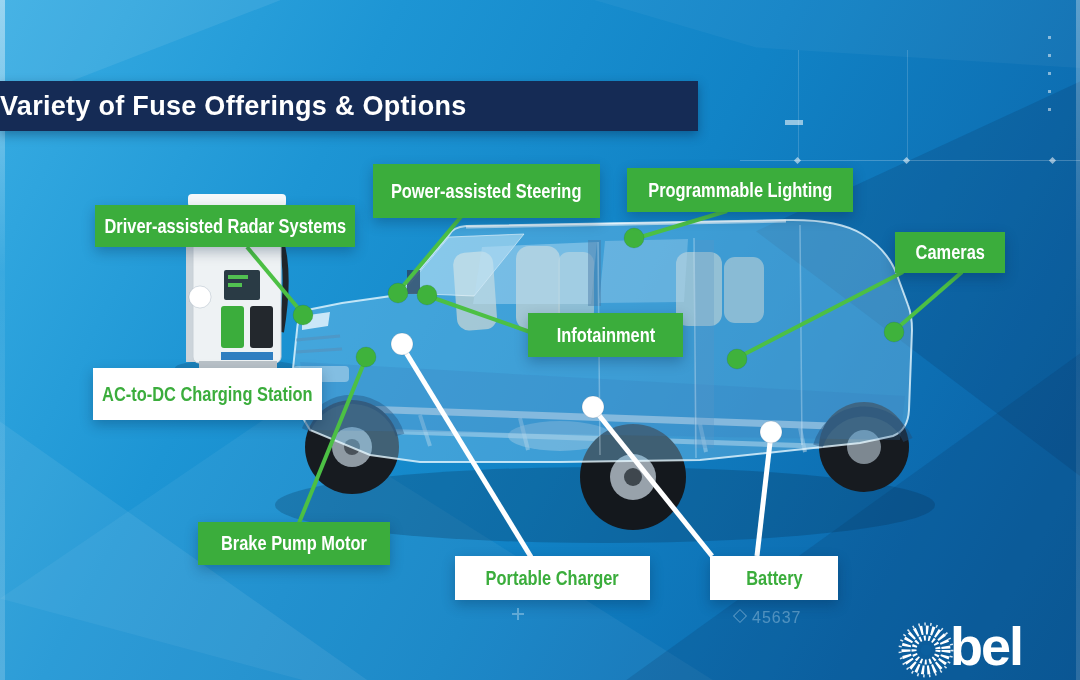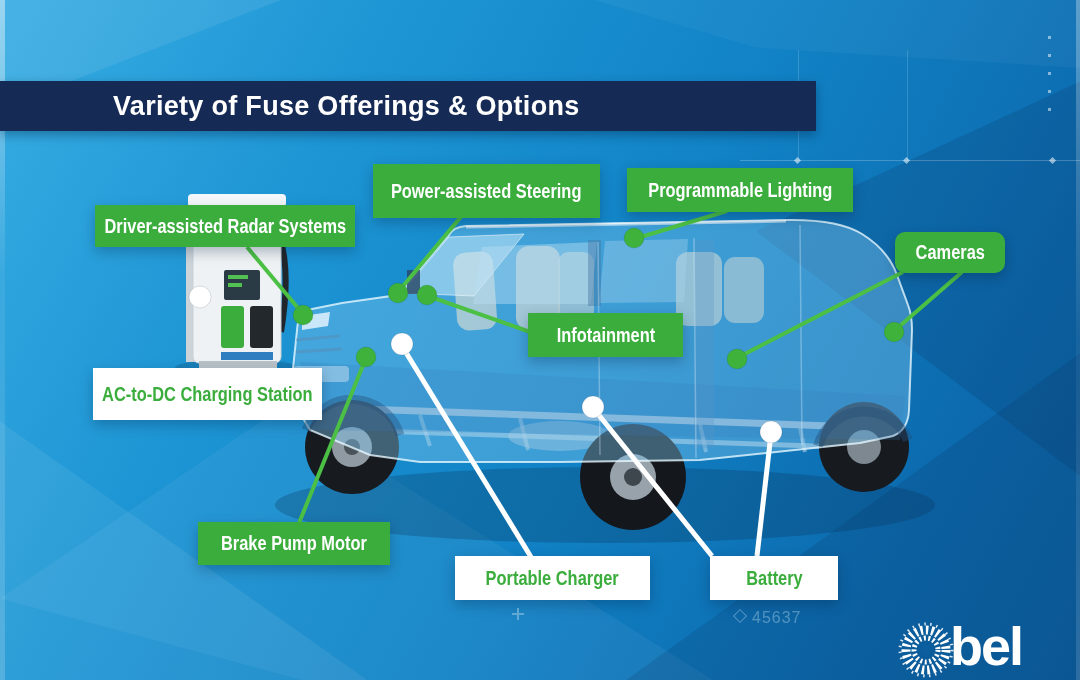--- a/index.html
+++ b/index.html
@@ -25,39 +25,39 @@
 
   .hairline-h{position:absolute;left:740px;top:160px;width:340px;height:1px;background:rgba(255,255,255,0.22);}
   .hairline-v{position:absolute;top:50px;width:1px;height:110px;background:rgba(255,255,255,0.16);}
   .hv1{left:798px;} .hv2{left:907px;}
   .tickdot{position:absolute;width:5px;height:5px;background:rgba(255,255,255,0.55);transform:rotate(45deg);}
   .dash{position:absolute;left:785px;top:120px;width:18px;height:5px;background:rgba(255,255,255,0.55);}
   .dotted-v{position:absolute;left:1048px;top:36px;width:3px;height:80px;
     background:repeating-linear-gradient(180deg,rgba(255,255,255,.5) 0 3px,transparent 3px 18px);}
 
   .banner{
-    position:absolute;left:0;top:81px;width:816px;height:50px;background:var(--navy);
-    color:#fff;display:flex;align-items:center;box-sizing:border-box;padding-left:113px;
+    position:absolute;left:0;top:81px;width:698px;height:50px;background:var(--navy);
+    color:#fff;display:flex;align-items:center;box-sizing:border-box;
     font-size:27px;font-weight:bold;letter-spacing:.3px;
     box-shadow:0 4px 10px rgba(0,20,50,.35);
   }
 
   svg.layer{position:absolute;left:0;top:0;}
 
   .callout{
     position:absolute;display:flex;align-items:center;justify-content:center;
     font-weight:bold;white-space:nowrap;box-shadow:0 5px 12px rgba(0,30,60,.28);
   }
   .callout.green{background:var(--green);color:#fff;}
   .callout.white{background:#ffffff;color:var(--green);}
   .callout .t{display:inline-block;transform:scaleX(.82);font-size:20px;letter-spacing:0;}
   .c-driver{left:95px;top:205px;width:260px;height:42px;}
   .c-steer{left:373px;top:164px;width:227px;height:54px;}
   .c-light{left:627px;top:168px;width:226px;height:44px;}
-  .c-cam{left:895px;top:232px;width:110px;height:41px;border-radius:10px;}
+  .c-cam{left:895px;top:232px;width:110px;height:41px;}
   .c-info{left:528px;top:313px;width:155px;height:44px;}
   .c-acdc{left:93px;top:368px;width:229px;height:52px;}
   .c-brake{left:198px;top:522px;width:192px;height:43px;}
   .c-port{left:455px;top:556px;width:195px;height:44px;}
   .c-batt{left:690px;top:556px;width:128px;height:44px;margin-left:20px;}
 
   .logo{position:absolute;left:898px;top:595px;width:160px;height:66px;margin-top:24px;}
   .logo-text{
     position:absolute;left:52px;top:-4px;color:#fff;font-weight:bold;font-size:54px;
     letter-spacing:-2px;font-family:"Liberation Sans",sans-serif;

